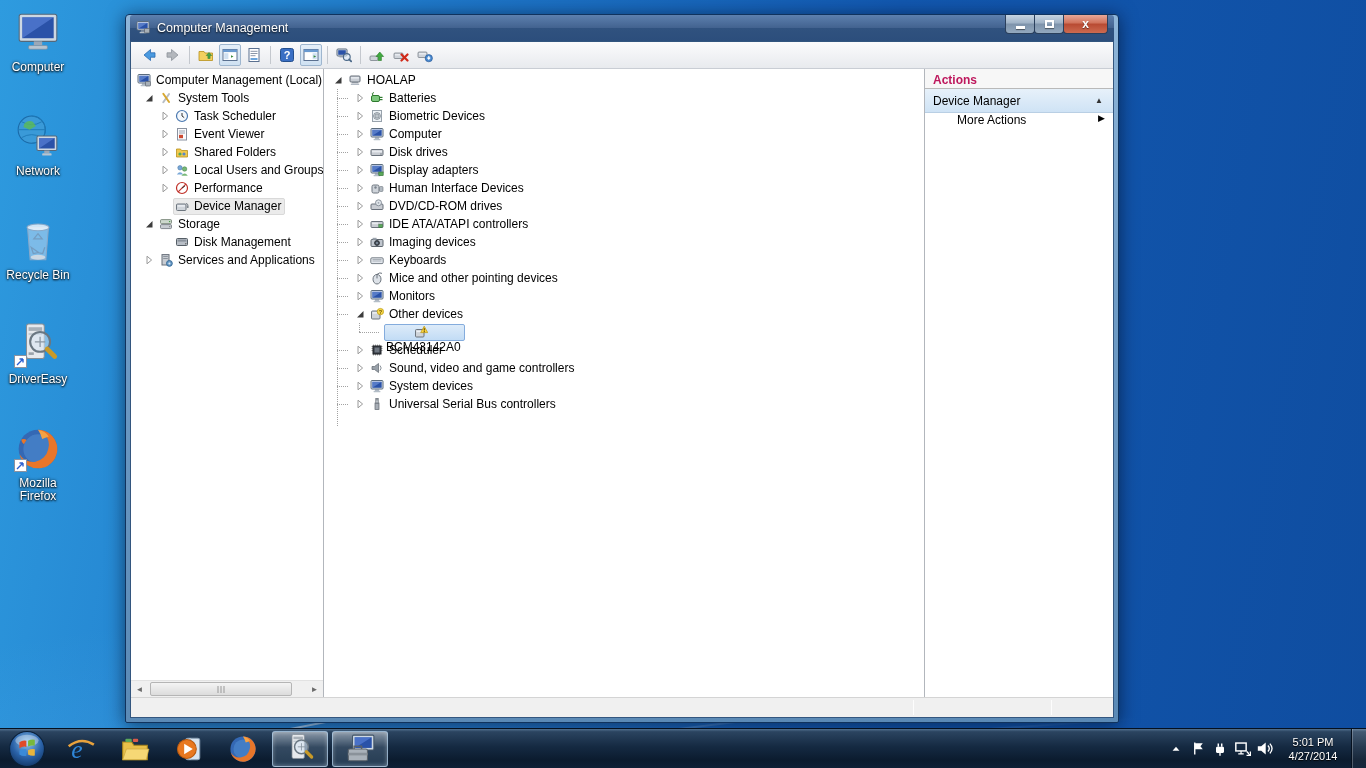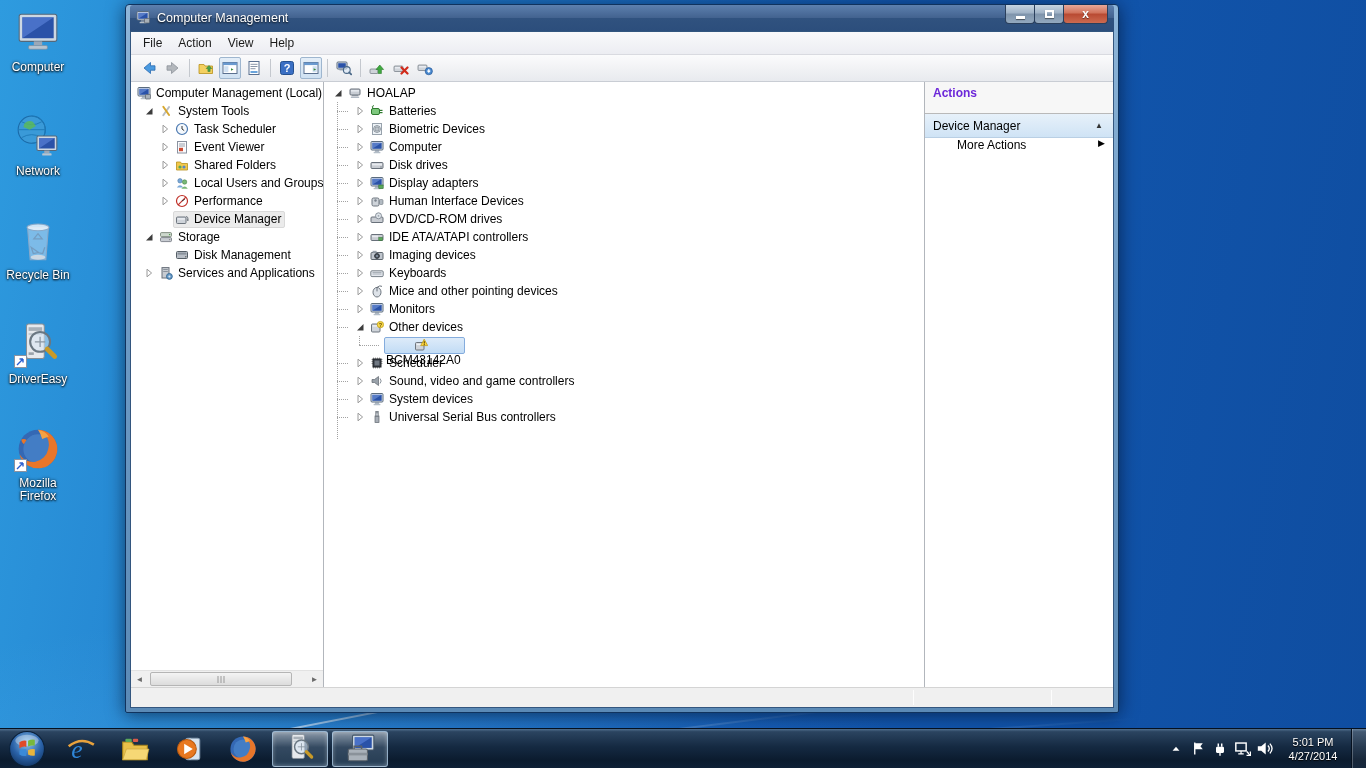--- a/index.html
+++ b/index.html
@@ -13,21 +13,21 @@
   .s3 { left:240px; bottom:18px; width:900px; height:1.5px; background:linear-gradient(90deg,transparent,rgba(200,230,255,.35),transparent); transform:rotate(-4deg); }
   .glow { left:0; bottom:-120px; width:1100px; height:300px; background:radial-gradient(ellipse at 30% 100%, rgba(120,200,255,.25), transparent 65%); }
 
   
   .dicon { position:absolute; left:2px; width:72px; text-align:center; cursor:default; }
   .dicon .dsvg { position:relative; display:inline-block; width:48px; height:46px; }
   .dicon .badge { position:absolute; left:0; bottom:0; width:13px; height:13px; }
   .dicon .dlabel { margin-top:1px; font-size:12px; color:#fff; text-shadow:0 1px 2px #000, 0 0 3px rgba(0,0,0,.8); line-height:13px; }
 
   
-  #window { position:absolute; left:125px; top:4px; width:994px; height:709px;
+  #window { position:absolute; left:125px; top:14px; width:994px; height:709px;
     background:linear-gradient(180deg,#8fb6d9 0%,#6f9cc6 40%,#5b8ab6 100%);
     border:1px solid #10335e; border-radius:4px 4px 2px 2px; padding:0 4px 4px 4px;
     box-shadow:0 2px 18px rgba(0,10,30,.6); }
   .titlebar { height:26px; display:flex; align-items:center; position:relative;
     background:linear-gradient(180deg,#5a7cab 0%,#41618f 48%,#33558 четы4 52%,#2d4f7e 100%); }
   .titlebar { background:linear-gradient(180deg,#5a7cab 0%,#42628f 48%,#34558 4%,#2d4f7e 100%); }
   .titlebar { background:linear-gradient(180deg,#5d80ae 0%,#42628f 50%,#30527f 51%,#2c4e7c 100%); border-radius:3px 3px 0 0; }
   .title-icon { margin:0 5px 0 6px; width:16px; height:16px; }
   .title-text { color:#fff; font-size:12.5px; text-shadow:0 1px 2px rgba(0,0,0,.9); }
   .winbtns { position:absolute; right:6px; top:0; display:flex; }
@@ -68,21 +68,21 @@
 
   
   .hscroll { position:absolute; left:0; right:0; bottom:0; height:17px; background:#f0f0f0; border-top:1px solid #e2e2e2; }
   .harrow { position:absolute; top:0; width:17px; height:16px; display:flex; align-items:center; justify-content:center; color:#6a6a6a; font-size:8px; }
   .harrow.left { left:0; } .harrow.right { right:0; }
   .hthumb { position:absolute; left:19px; top:1px; width:142px; height:14px; background:linear-gradient(180deg,#f4f4f4,#dcdcdc); border:1px solid #b5b5b5; border-radius:2px; }
   .hgrip { position:absolute; left:50%; top:3px; transform:translateX(-50%); display:flex; gap:2px; }
   .hgrip i { width:1px; height:7px; background:#9a9a9a; }
 
   
-  .act-header { height:32px; line-height:22px; padding-left:8px; font-size:12px; font-weight:bold; color:#6d28d9; background:#f7f7f7; border-bottom:1px solid #b9b9b9; }
+  .act-header { height:20px; line-height:22px; padding-left:8px; font-size:12px; font-weight:bold; color:#be185d; background:#f7f7f7; border-bottom:1px solid #b9b9b9; }
   .act-group { height:24px; display:flex; align-items:center; background:linear-gradient(180deg,#e7f1fa 0%,#cfe3f5 100%); border-bottom:1px solid #b9cfe4; position:relative; }
   .act-group .agl { font-size:12px; padding-left:8px; color:#000; }
   .act-caret { position:absolute; right:10px; font-size:8px; color:#333; }
   .act-more { height:22px; display:flex; align-items:flex-start; position:relative; }
   .act-more .aml { font-size:12px; padding-left:32px; color:#000; }
   .act-arrow { position:absolute; right:8px; font-size:9px; color:#000; }
 
   .statusbar { height:20px; background:#f0f0f0; border-top:1px solid #d4d4d4; position:relative; }
   .sdiv { position:absolute; top:2px; bottom:2px; width:1px; background:#d0d0d0; border-right:1px solid #fdfdfd; }
 
@@ -179,26 +179,20 @@
         </span>
       <span class="winbtn max">
           <span class="glyph-max"></span>
         </span>
       <span class="winbtn close">
           <span class="glyph-x">x</span>
         </span>
     </span>
   </div>
   <div class="winbody">
-    <div class="menubar" id="menubar">
-        <span class="menuitem">File</span>
-        <span class="menuitem">Action</span>
-        <span class="menuitem">View</span>
-        <span class="menuitem">Help</span>
-      </div>
     <div class="toolbar" id="toolbar">
         <span class="tbtn">
           <span>
             <svg viewBox="0 0 16 16" width="16" height="16" style="display:block">
               <path d="M9.5 2.5 L3 8 L9.5 13.5 V10.2 H14 V5.8 H9.5 Z" fill="#4a9ae0" stroke="#2a6ab0" stroke-width=".8"></path>
             </svg>
           </span>
         </span>
         <span class="tbtn disabled">
           <span>

